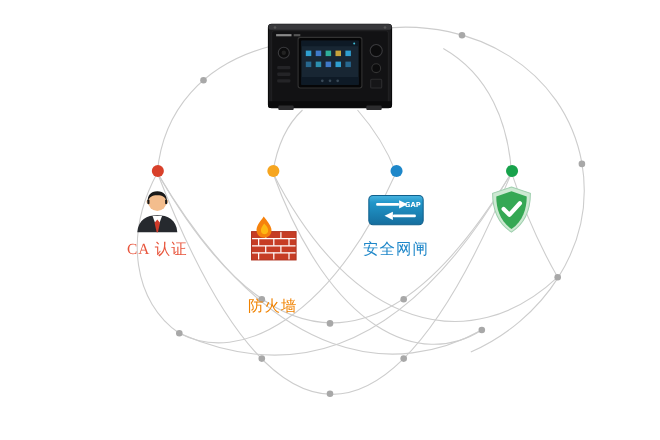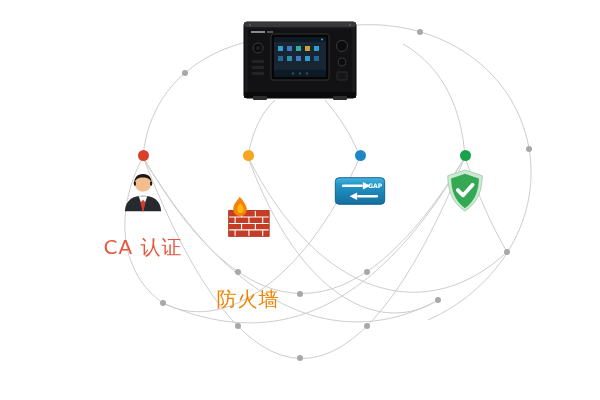--- a/index.html
+++ b/index.html
@@ -5,21 +5,21 @@
   html,body{margin:0;padding:0;background:#fff;}
   .stage{
     position:relative;width:600px;height:400px;background:#ffffff;overflow:hidden;
     font-family:"DejaVu Sans", sans-serif;
   }
   .mesh{position:absolute;left:0;top:0;}
   .device{position:absolute;left:243px;top:20px;width:114px;height:80px;}
   .node{position:absolute;top:150px;width:120px;display:flex;flex-direction:column;align-items:center;}
   .node .dot{width:11px;height:11px;border-radius:50%;flex:0 0 auto;}
   .node .icon{margin-top:7px;height:46px;display:flex;align-items:center;justify-content:center;}
-  .node .label{margin-top:20px;font-size:20px;letter-spacing:1px;white-space:nowrap;}
+  .node .label{margin-top:4px;font-size:14px;letter-spacing:1px;white-space:nowrap;font-family:Liberation Serif, serif;}
   .n1{left:83px;} .n2{left:188px;gap:26px;} .n3{left:300px;} .n4{left:405px;}
 </style>
 </head>
 <body>
 
 <div class="stage">
 
   <svg class="mesh" width="600" height="400" viewBox="0 0 600 400">
     <g fill="none" stroke="#cdcdcd" stroke-width="1">
       <path d="M143,157 C148,100 185,58 246,42"></path>
@@ -155,20 +155,21 @@
         <rect x="2" y="6" width="52" height="28" rx="4" fill="url(#gapGrad)" stroke="#0f5f8c" stroke-width="1"></rect>
         <g fill="#ffffff">
           <rect x="9" y="13.2" width="22" height="2.6" rx="1"></rect>
           <polygon points="31,10.5 39,14.5 31,18.5"></polygon>
           <rect x="25" y="24.2" width="22" height="2.6" rx="1"></rect>
           <polygon points="25,21.5 17,25.5 25,29.5"></polygon>
         </g>
         <text x="44" y="17" font-size="6.5" font-weight="bold" fill="#ffffff" text-anchor="middle">GAP</text>
       </svg>
     </span>
+    <span class="label" style="color: rgb(30, 135, 201);">安全网闸</span>
   </div>
 
   <div class="node n4">
     <span class="dot" style="background-color: rgb(23, 162, 75);"></span>
     <span class="icon">
       <svg width="42" height="46" viewBox="0 0 44 48">
         <path d="M22,2 L40,8 C40,22 36,36 22,45 C8,36 4,22 4,8 Z" fill="#cde9d2" stroke="#9fcfae" stroke-width="1"></path>
         <path d="M22,6 L36.5,11 C36.5,22.5 33,34.5 22,42 C11,34.5 7.5,22.5 7.5,11 Z" fill="#35a854"></path>
         <path d="M14.5,23 L20,28.5 L30,17.5" fill="none" stroke="#ffffff" stroke-width="4" stroke-linecap="round" stroke-linejoin="round"></path>
       </svg>

